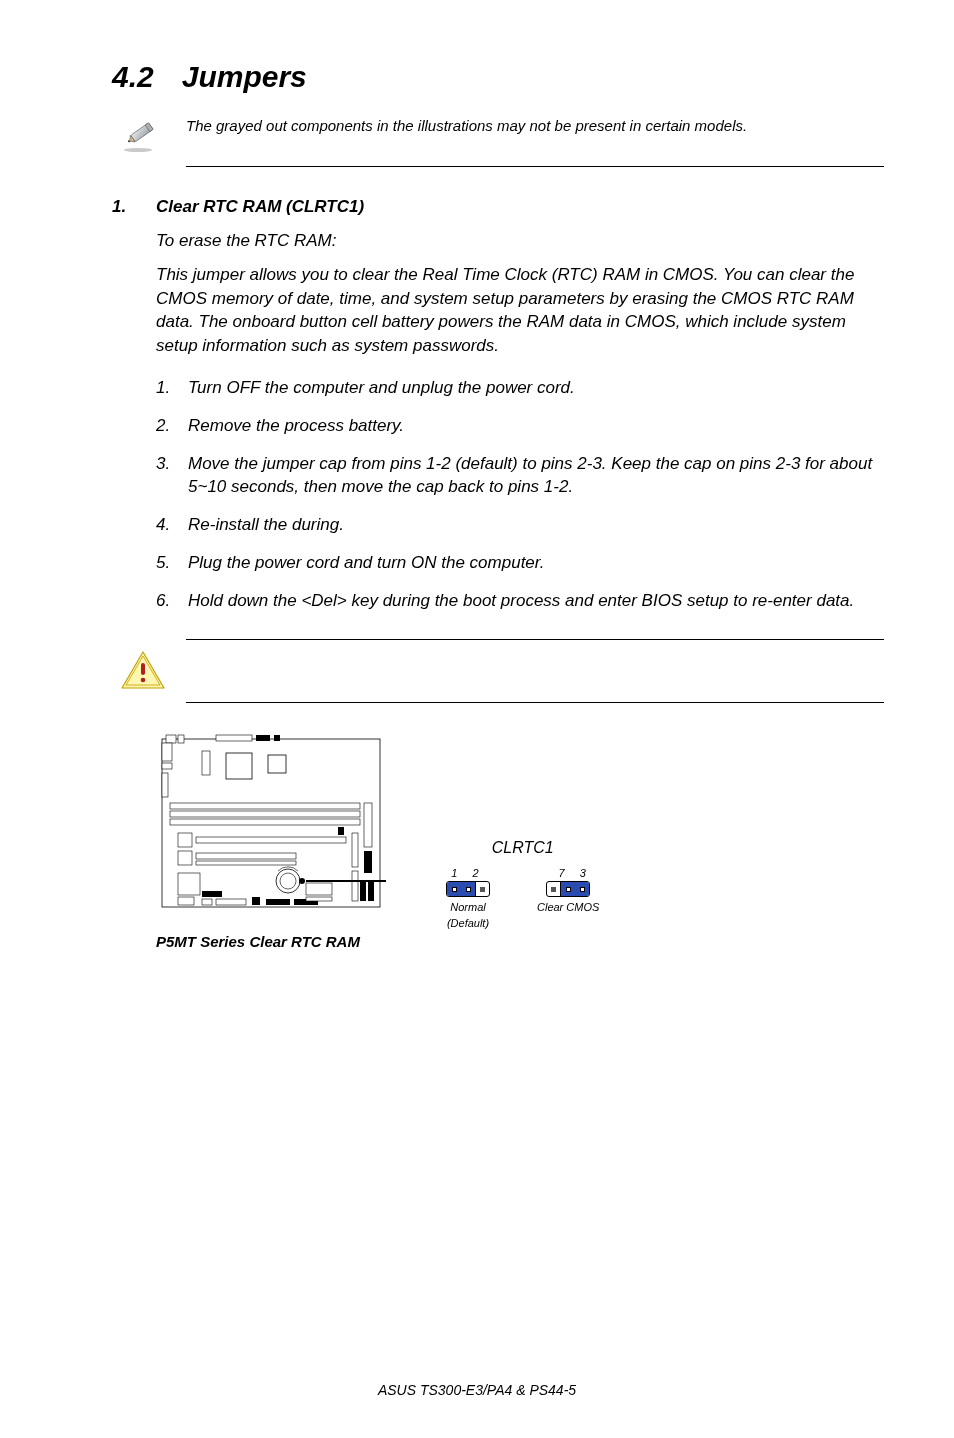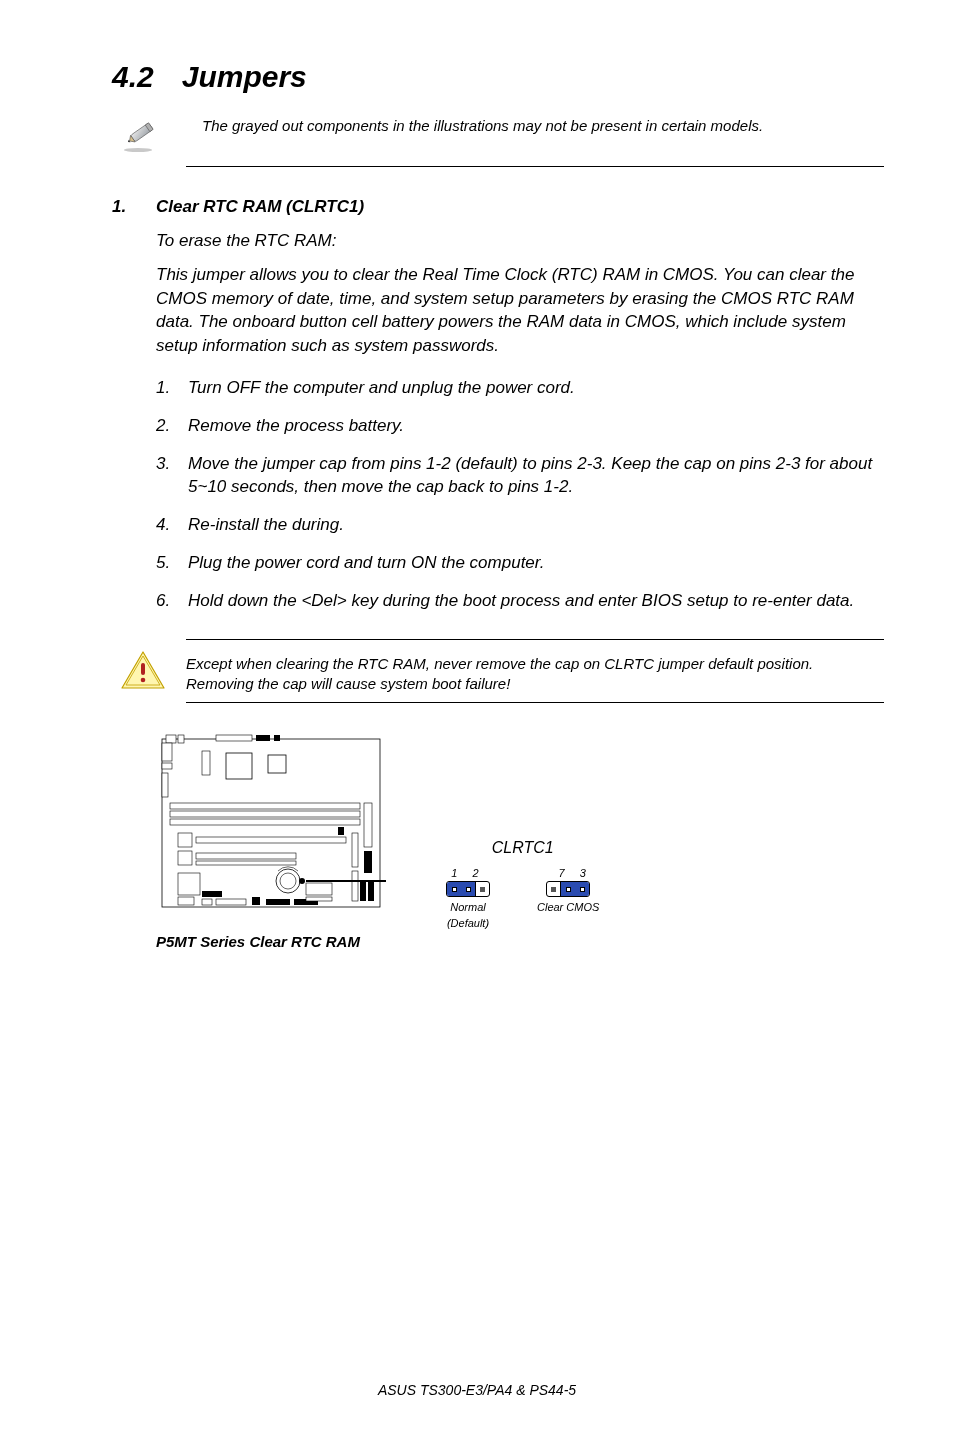--- a/index.html
+++ b/index.html
@@ -1,21 +1,21 @@
 <!DOCTYPE html>
 <html><head>
 <meta charset="utf-8">
 <style>
   * { box-sizing: border-box; margin: 0; padding: 0; }
   html, body { width: 954px; background: #fff; font-family: Arial, Helvetica, sans-serif; color: #000; }
   .page { padding: 60px 70px 40px 112px; min-height: 1438px; position: relative; font-style: italic; }
   h1.section-title { font-size: 30px; font-weight: bold; margin-bottom: 20px; }
   h1.section-title .num { margin-right: 28px; }
 
-  .note-row { display: flex; align-items: flex-start; gap: 36px; margin-bottom: 8px; padding-left: 8px;}
+  .note-row { display: flex; align-items: flex-start; gap: 20px; margin-bottom: 8px; padding-left: 8px;}
   .note-row .icon { flex: 0 0 46px; }
   .note-row .text { font-size: 15px; line-height: 1.35; flex: 1; padding-top: 2px;}
   .note-row hr, .note-hr { border: none; border-top: 1px solid #000; margin-left: 74px; }
   .hr-bottom { margin-top: 6px; margin-bottom: 30px; }
 
   .subhead-row { display: flex; margin-bottom: 12px; }
   .subhead-row .num { width: 44px; font-weight: bold; font-size: 17px; }
   .subhead-row .label { font-weight: bold; font-size: 17px; }
 
   .body-block { margin-left: 44px; font-size: 17px; line-height: 1.4; margin-bottom: 18px;}
@@ -124,21 +124,20 @@
   <hr class="warn-hr" style="margin-top:26px; margin-bottom:6px;">
   <div class="warn-row">
     <div class="icon">
       <svg width="46" height="42" viewBox="0 0 46 42">
         <polygon points="23,2 44,38 2,38" fill="#fff6b0" stroke="#c2a000" stroke-width="1.2" stroke-linejoin="round"></polygon>
         <polygon points="23,6 40,35 6,35" fill="none" stroke="#c2a000" stroke-width="0.8" stroke-linejoin="round"></polygon>
         <rect x="21" y="13" width="4" height="12" rx="2" fill="#b02020"></rect>
         <circle cx="23" cy="30" r="2.3" fill="#b02020"></circle>
       </svg>
     </div>
-    <div class="text">Except when clearing the RTC RAM, never remove the cap on CLRTC jumper default position. Removing the cap will cause system boot failure!</div>
   </div>
   <hr class="warn-hr" style="margin-top:6px;">
 
   <div class="diagram-area">
     <div>
       <div class="board-svg">
         <svg width="230" height="190" viewBox="0 0 230 190">
           <rect x="6" y="6" width="218" height="168" fill="#fff" stroke="#000" stroke-width="0.8"></rect>
 
           <rect x="10" y="2" width="10" height="8" fill="#fff" stroke="#000" stroke-width="0.6"></rect>

